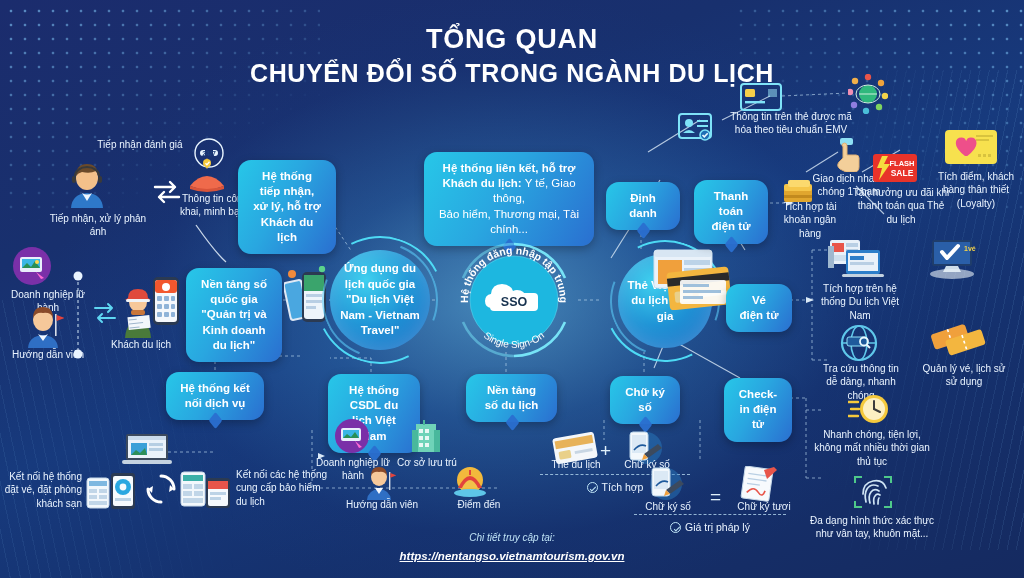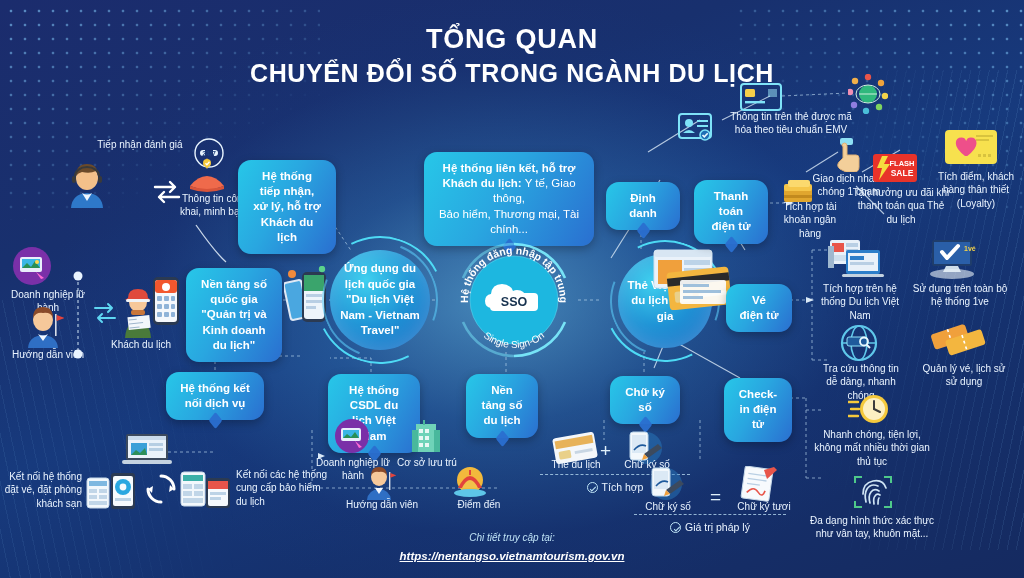--- a/index.html
+++ b/index.html
@@ -193,20 +193,21 @@
 
   <svg class="ic" style="left:66px; top:162px;" width="42" height="46">
     <ellipse cx="21" cy="16" rx="11" ry="12" fill="#f3c08a"></ellipse>
     <path d="M10 14 q0 -12 11 -12 t11 12 q0 -3 -2 -5 q-6 3 -14 1 q-4 1 -6 4z" fill="#6b4a2a"></path>
     <path d="M5 46 q1 -14 16 -15 q15 1 16 15z" fill="#2e78c9"></path>
     <path d="M16 31 l5 8 l5 -8 q-5 3 -10 0z" fill="#eef6ff"></path>
     <path d="M9 14 a12 9 0 0 1 24 0" fill="none" stroke="#3a3a3a" stroke-width="2"></path>
     <rect x="6" y="14" width="4" height="7" rx="2" fill="#3a3a3a"></rect>
     <rect x="32" y="14" width="4" height="7" rx="2" fill="#3a3a3a"></rect>
   </svg>
+  <div class="cap" style="left:42px; top:212px; width:112px;">Tiếp nhận, xử lý phản ánh</div>
 
   <svg class="ic" style="left:152px; top:180px;" width="30" height="26">
     <path d="M3 8 h20 l-5 -5 M23 8 l-5 5" fill="none" stroke="#ffffff" stroke-width="2.4" stroke-linecap="round" stroke-linejoin="round" transform="translate(0,-1)"></path>
     <path d="M27 19 h-20 l5 -5 M7 19 l5 5" fill="none" stroke="#ffffff" stroke-width="2.4" stroke-linecap="round" stroke-linejoin="round" transform="translate(0,-2)"></path>
   </svg>
 
   <svg class="ic" style="left:186px; top:156px;" width="42" height="36">
     <path d="M21 2 l3 6 l-3 5 l-3 -5z" fill="#f5c93c"></path>
     <circle cx="21" cy="7" r="4" fill="#f5c93c"></circle>
     <path d="M19.5 7.2 l1.4 1.5 l2.6 -3" stroke="#fff" stroke-width="1.3" fill="none"></path>
@@ -518,21 +519,21 @@
 
   <svg class="ic" style="left:452px; top:466px;" width="36" height="32">
     <circle cx="18" cy="14" r="13" fill="#f2b93c"></circle>
     <path d="M6 22 q6 -12 12 -12 t12 12z" fill="#e2433c"></path>
     <path d="M10 22 q4 -8 8 -8 t8 8z" fill="#f2c14a"></path>
     <rect x="17" y="4" width="2" height="5" fill="#e2433c"></rect>
     <ellipse cx="18" cy="27" rx="16" ry="4" fill="#5ec6e8"></ellipse>
   </svg>
   <div class="cap" style="left:448px; top:498px; width:62px;">Điểm đến</div>
 
-  <div class="pill" style="left:466px; top:374px; width:72px;">Nền tảng số du lịch</div>
+  <div class="pill" style="left:466px; top:374px; width:91px;">Nền tảng số du lịch</div>
 
   <div class="pill notail" style="left:726px; top:284px; width:66px;">Vé điện tử</div>
 
   <svg class="ic" style="left:828px; top:236px;" width="58" height="42">
     <rect x="2" y="4" width="30" height="24" rx="2" fill="#e9f1f9"></rect>
     <rect x="4" y="7" width="12" height="9" fill="#e8554a"></rect>
     <rect x="18" y="7" width="12" height="4" fill="#b9cfe4"></rect>
     <rect x="18" y="13" width="12" height="4" fill="#b9cfe4"></rect>
     <rect x="4" y="19" width="26" height="6" fill="#cfe0ee"></rect>
     <rect x="18" y="14" width="34" height="24" rx="2" fill="#2c7ec9"></rect>
@@ -545,21 +546,20 @@
   <div class="cap" style="left:818px; top:282px; width:84px;">Tích hợp trên hệ thống Du lịch Việt Nam</div>
 
   <svg class="ic" style="left:924px; top:238px;" width="56" height="42">
     <rect x="8" y="2" width="40" height="26" rx="2" fill="#1f3d6b"></rect>
     <rect x="10" y="4" width="36" height="22" fill="#2a5fa8"></rect>
     <path d="M18 14 l5 6 l11 -12" stroke="#ffffff" stroke-width="4" fill="none" stroke-linecap="round" stroke-linejoin="round"></path>
     <text x="40" y="13" font-size="7" fill="#f5d34a" font-family="Liberation Sans, sans-serif" font-weight="bold">1vé</text>
     <path d="M22 28 h12 l3 6 h-18z" fill="#cfdeea"></path>
     <ellipse cx="28" cy="36" rx="22" ry="5" fill="#e9f1f9" opacity=".6"></ellipse>
   </svg>
-  <div class="cap" style="left:908px; top:282px; width:104px;">Sử dụng trên toàn bộ hệ thống 1ve</div>
 
   <svg class="ic" style="left:840px; top:324px;" width="38" height="38">
     <circle cx="19" cy="19" r="17" fill="none" stroke="#5fc8ea" stroke-width="2.2"></circle>
     <ellipse cx="19" cy="19" rx="8" ry="17" fill="none" stroke="#5fc8ea" stroke-width="1.6"></ellipse>
     <line x1="2" y1="19" x2="36" y2="19" stroke="#5fc8ea" stroke-width="1.6"></line>
     <rect x="7" y="13" width="20" height="9" rx="2" fill="#1f5a9c" stroke="#8fe0f7"></rect>
     <circle cx="24" cy="17.5" r="4" fill="none" stroke="#eafaff" stroke-width="1.8"></circle>
     <line x1="27" y1="21" x2="30" y2="24" stroke="#eafaff" stroke-width="2"></line>
   </svg>
   <div class="cap" style="left:818px; top:362px; width:86px;">Tra cứu thông tin dễ dàng, nhanh chóng</div>

